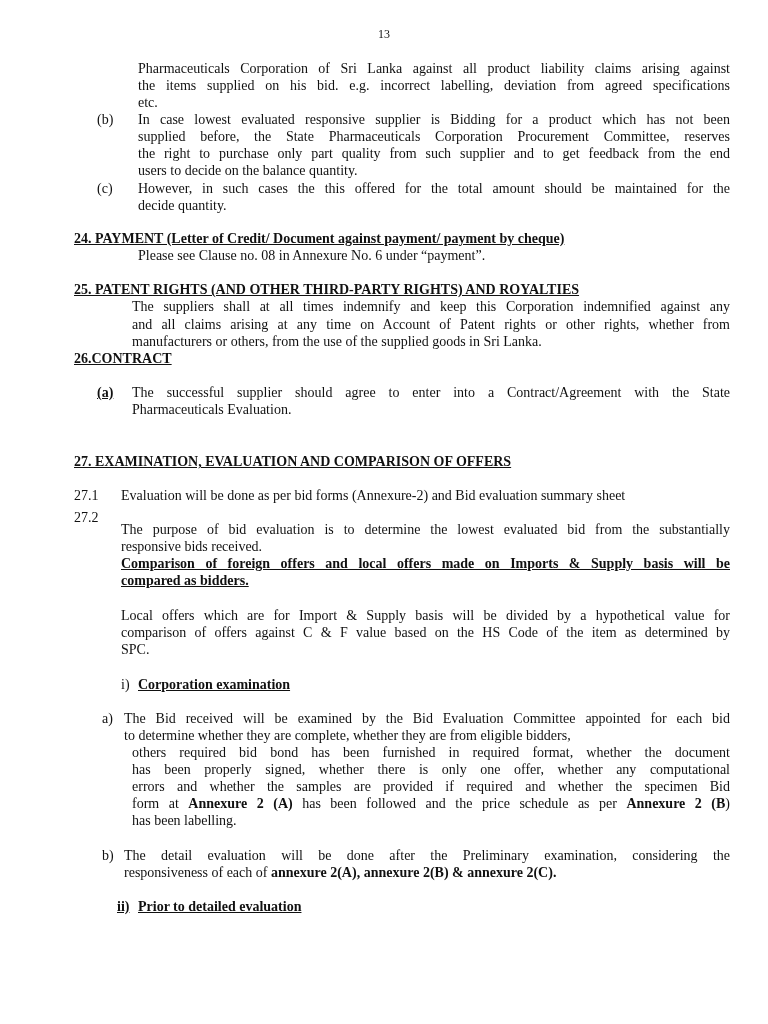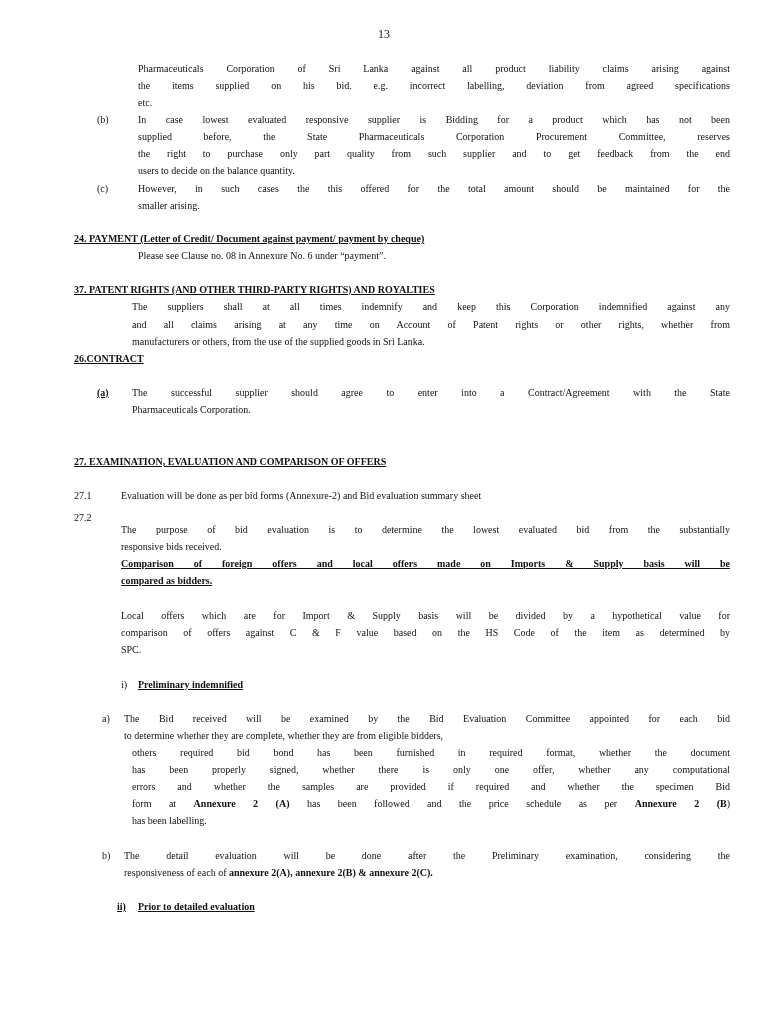--- a/index.html
+++ b/index.html
@@ -1,18 +1,18 @@
 <!DOCTYPE html>
 <html><head>
 <meta charset="utf-8">
 <style>
   html, body { margin: 0; padding: 0; background: #ffffff; }
   body { width: 768px; height: 1024px; position: relative; overflow: hidden;
          font-family: "Liberation Serif", "DejaVu Serif", serif; color: #111; }
-  .ln { position: absolute; font-size: 10px; line-height: 17px; white-space: nowrap; }
+  .ln { position: absolute; font-size: 14px; line-height: 17px; white-space: nowrap; }
   .j { text-align: justify; text-align-last: justify; white-space: normal; }
   .b { font-weight: bold; text-decoration: underline; }
   .pg { position: absolute; left: 0; width: 768px; top: 27px; text-align: center; font-size: 12px; font-family: Liberation Serif, serif; }
 </style>
 </head>
 <body>
 
 <div class="pg">13</div>
 
 <div>
@@ -21,60 +21,60 @@
   <div class="ln" style="left:138px;top:94px">etc.</div>
 
   <div class="ln" style="left:97px;top:111px">(b)</div>
   <div class="ln j" style="left:138px;width:592px;top:111px">In case lowest evaluated responsive supplier is Bidding for a product which has not been</div>
   <div class="ln j" style="left:138px;width:592px;top:128px">supplied before, the State Pharmaceuticals Corporation Procurement Committee, reserves</div>
   <div class="ln j" style="left:138px;width:592px;top:145px">the right to purchase only part quality from such supplier and to get feedback from the end</div>
   <div class="ln" style="left:138px;top:162px">users to decide on the balance quantity.</div>
 
   <div class="ln" style="left:97px;top:180px">(c)</div>
   <div class="ln j" style="left:138px;width:592px;top:180px">However, in such cases the this offered for the total amount should be maintained for the</div>
-  <div class="ln" style="left:138px;top:197px">smaller arising.</div>
+  <div class="ln" style="left:138px;top:197px">decide quantity.</div>
 </div>
 
 <div>
   <div class="ln b" style="left:74px;top:230px">24. PAYMENT (Letter of Credit/ Document against payment/ payment by cheque)</div>
   <div class="ln" style="left:138px;top:247px">Please see Clause no. 08 in Annexure No. 6 under “payment”.</div>
 </div>
 
 <div>
-  <div class="ln b" style="left:74px;top:281px">37. PATENT RIGHTS (AND OTHER THIRD-PARTY RIGHTS) AND ROYALTIES</div>
+  <div class="ln b" style="left:74px;top:281px">25. PATENT RIGHTS (AND OTHER THIRD-PARTY RIGHTS) AND ROYALTIES</div>
   <div class="ln j" style="left:132px;width:598px;top:298px">The suppliers shall at all times indemnify and keep this Corporation indemnified against any</div>
   <div class="ln j" style="left:132px;width:598px;top:316px">and all claims arising at any time on Account of Patent rights or other rights, whether from</div>
   <div class="ln" style="left:132px;top:333px">manufacturers or others, from the use of the supplied goods in Sri Lanka.</div>
 </div>
 
 <div>
   <div class="ln b" style="left:74px;top:350px">26.CONTRACT</div>
   <div class="ln b" style="left:97px;top:384px">(a)</div>
   <div class="ln j" style="left:132px;width:598px;top:384px">The successful supplier should agree to enter into a Contract/Agreement with the State</div>
-  <div class="ln" style="left:132px;top:401px">Pharmaceuticals Corporation.</div>
+  <div class="ln" style="left:132px;top:401px">Pharmaceuticals Evaluation.</div>
 </div>
 
 <div>
   <div class="ln b" style="left:74px;top:453px">27.  EXAMINATION, EVALUATION AND COMPARISON OF OFFERS</div>
 
   <div class="ln" style="left:74px;top:487px">27.1</div>
   <div class="ln" style="left:121px;top:487px">Evaluation will be done as per bid forms (Annexure-2) and Bid evaluation summary sheet</div>
 
   <div class="ln" style="left:74px;top:509px">27.2</div>
   <div class="ln j" style="left:121px;width:609px;top:521px">The purpose of bid evaluation is to determine the lowest evaluated bid from the substantially</div>
   <div class="ln" style="left:121px;top:538px">responsive bids received.</div>
   <div class="ln j b" style="left:121px;width:609px;top:555px">Comparison of foreign offers and local offers made on Imports &amp; Supply basis will be</div>
   <div class="ln b" style="left:121px;top:572px">compared as bidders.</div>
 
   <div class="ln j" style="left:121px;width:609px;top:607px">Local offers which are for Import &amp; Supply basis will be divided by a hypothetical value for</div>
   <div class="ln j" style="left:121px;width:609px;top:624px">comparison of offers against C &amp; F value based on the HS Code of the item as determined by</div>
   <div class="ln" style="left:121px;top:641px">SPC.</div>
 
   <div class="ln" style="left:121px;top:676px">i)</div>
-  <div class="ln b" style="left:138px;top:676px">Preliminary indemnified</div>
+  <div class="ln b" style="left:138px;top:676px">Corporation examination</div>
 
   <div class="ln" style="left:102px;top:710px">a)</div>
   <div class="ln j" style="left:124px;width:606px;top:710px">The Bid received will be examined by the Bid Evaluation Committee appointed for each bid</div>
   <div class="ln" style="left:124px;top:727px">to determine whether they are complete, whether they are from eligible bidders,</div>
   <div class="ln j" style="left:132px;width:598px;top:744px">others required bid bond has been furnished in required format, whether the document</div>
   <div class="ln j" style="left:132px;width:598px;top:761px">has been properly signed, whether there is only one offer, whether any computational</div>
   <div class="ln j" style="left:132px;width:598px;top:778px">errors and whether the samples are provided if required and whether the specimen Bid</div>
   <div class="ln j" style="left:132px;width:598px;top:795px">
     <span>form at </span><b>Annexure 2 (A)</b><span> has been followed and the price schedule as per </span><b>Annexure 2 (B</b><span>)</span>
   </div>

